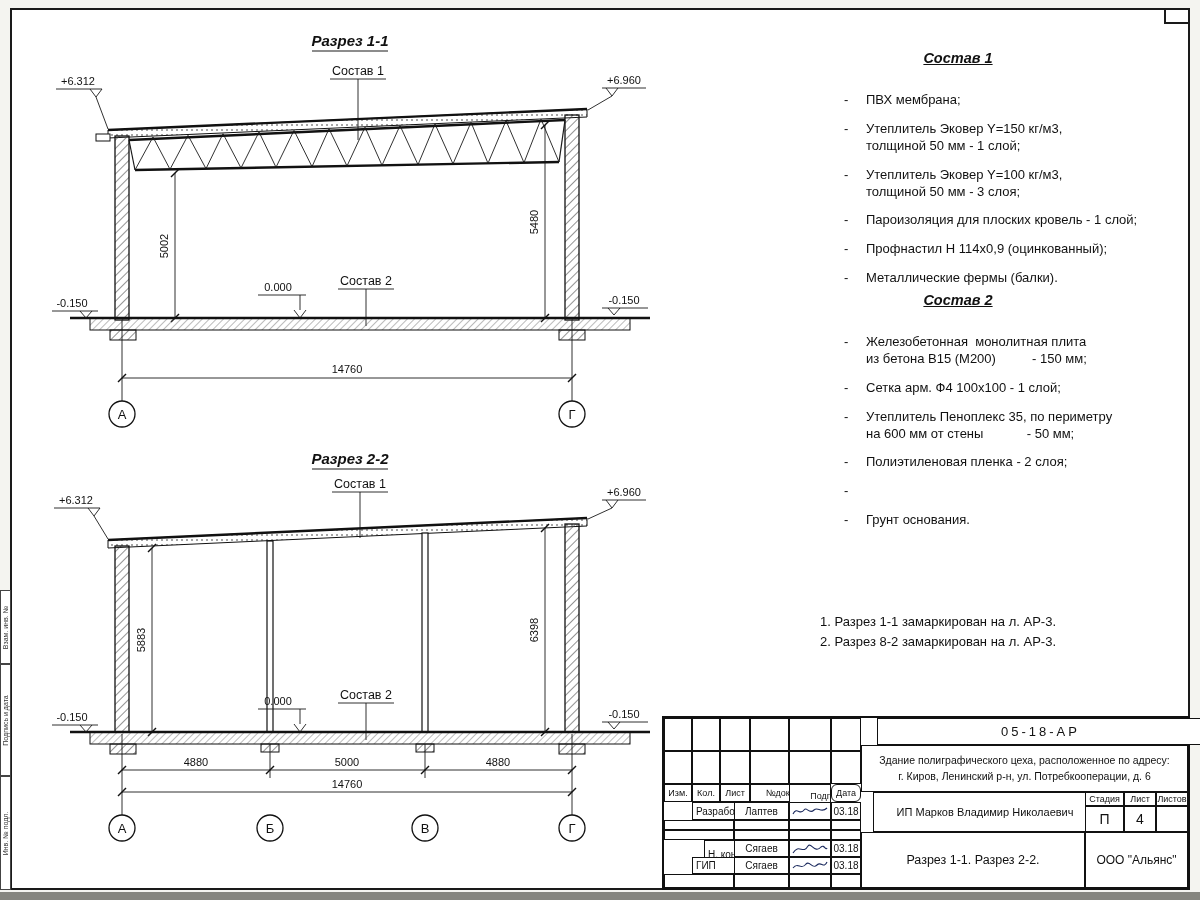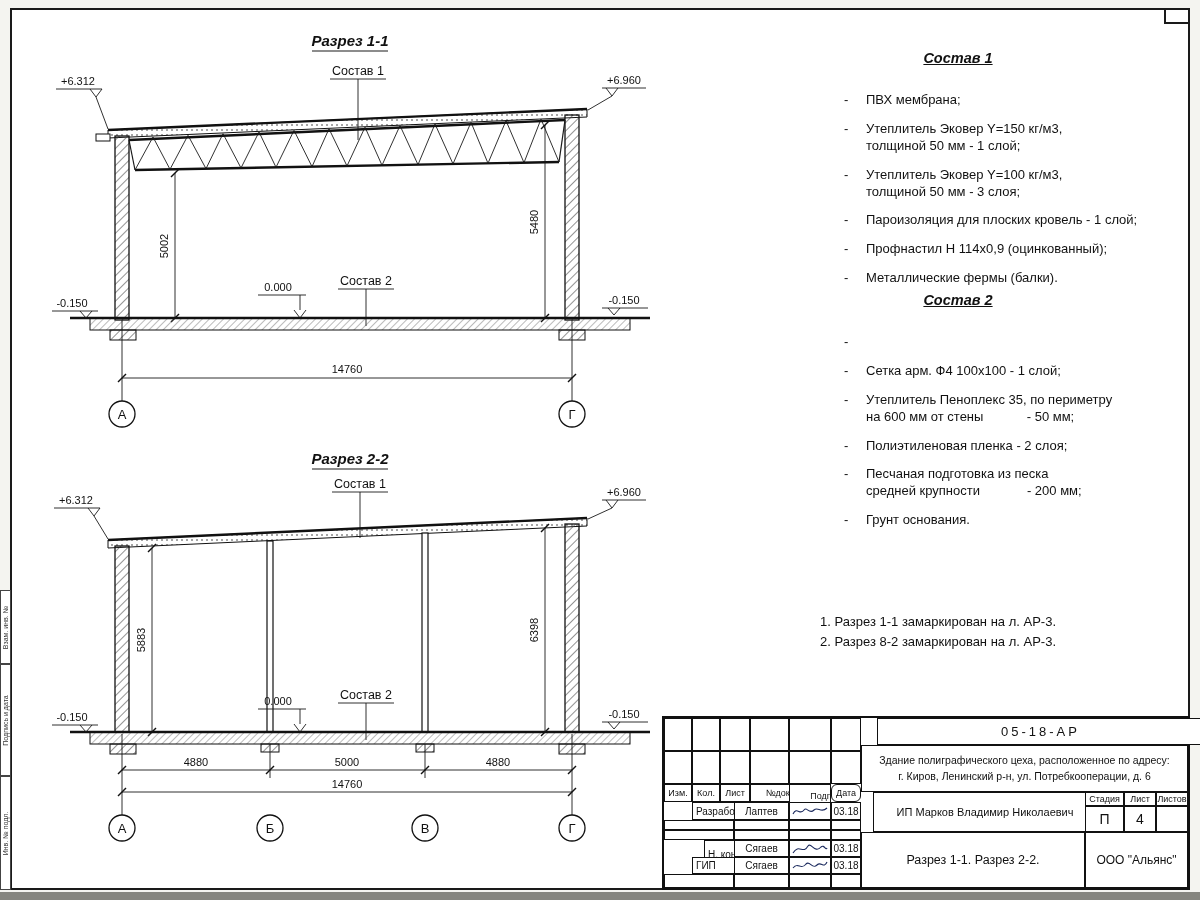--- a/index.html
+++ b/index.html
@@ -318,38 +318,38 @@
   <div class="spec-item">
       <span class="dash">-</span>
       <span class="spec-text">Металлические фермы (балки).</span>
     </div>
 </div>
 
 <div class="spec" style="left:818px;top:292px;">
   <div class="spec-title">Состав 2</div>
   <div class="spec-item">
       <span class="dash">-</span>
+      <span class="spec-text">Железобетонная  монолитная плита
+из бетона В15 (М200)          - 150 мм;</span>
     </div>
   <div class="spec-item">
       <span class="dash">-</span>
       <span class="spec-text">Сетка арм. Ф4 100х100 - 1 слой;</span>
     </div>
   <div class="spec-item">
       <span class="dash">-</span>
       <span class="spec-text">Утеплитель Пеноплекс 35, по периметру
 на 600 мм от стены            - 50 мм;</span>
     </div>
   <div class="spec-item">
       <span class="dash">-</span>
       <span class="spec-text">Полиэтиленовая пленка - 2 слоя;</span>
     </div>
   <div class="spec-item">
       <span class="dash">-</span>
-      <span class="spec-text">Песчаная подготовка из песка
-средней крупности             - 200 мм;</span>
     </div>
   <div class="spec-item">
       <span class="dash">-</span>
       <span class="spec-text">Грунт основания.</span>
     </div>
 </div>
 
 <div class="notes">
   <div>1. Разрез 1-1 замаркирован на л. АР-3.</div>
   <div>2. Разрез 8-2 замаркирован на л. АР-3.</div>

